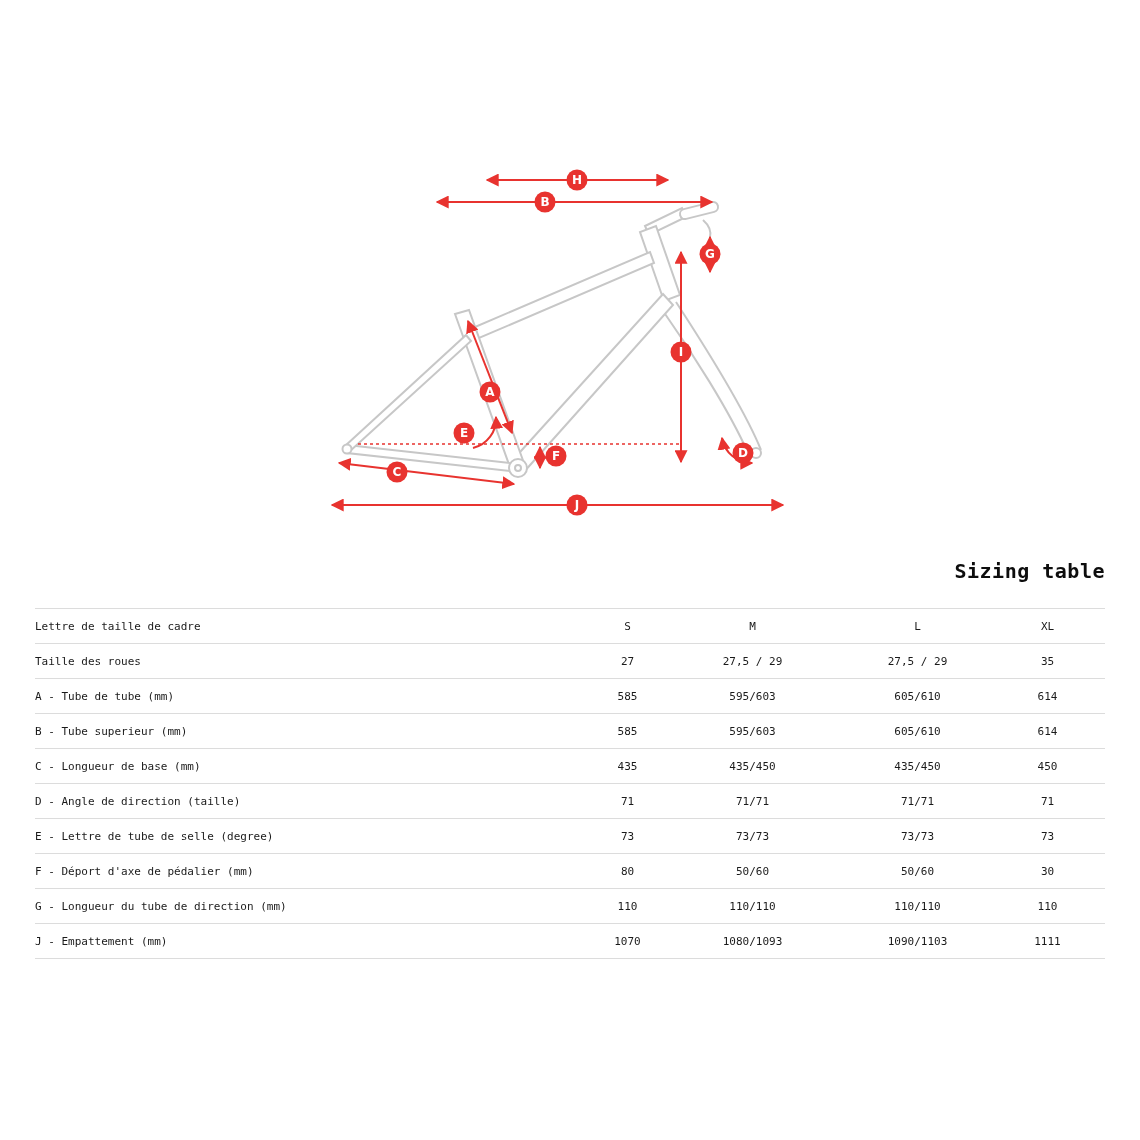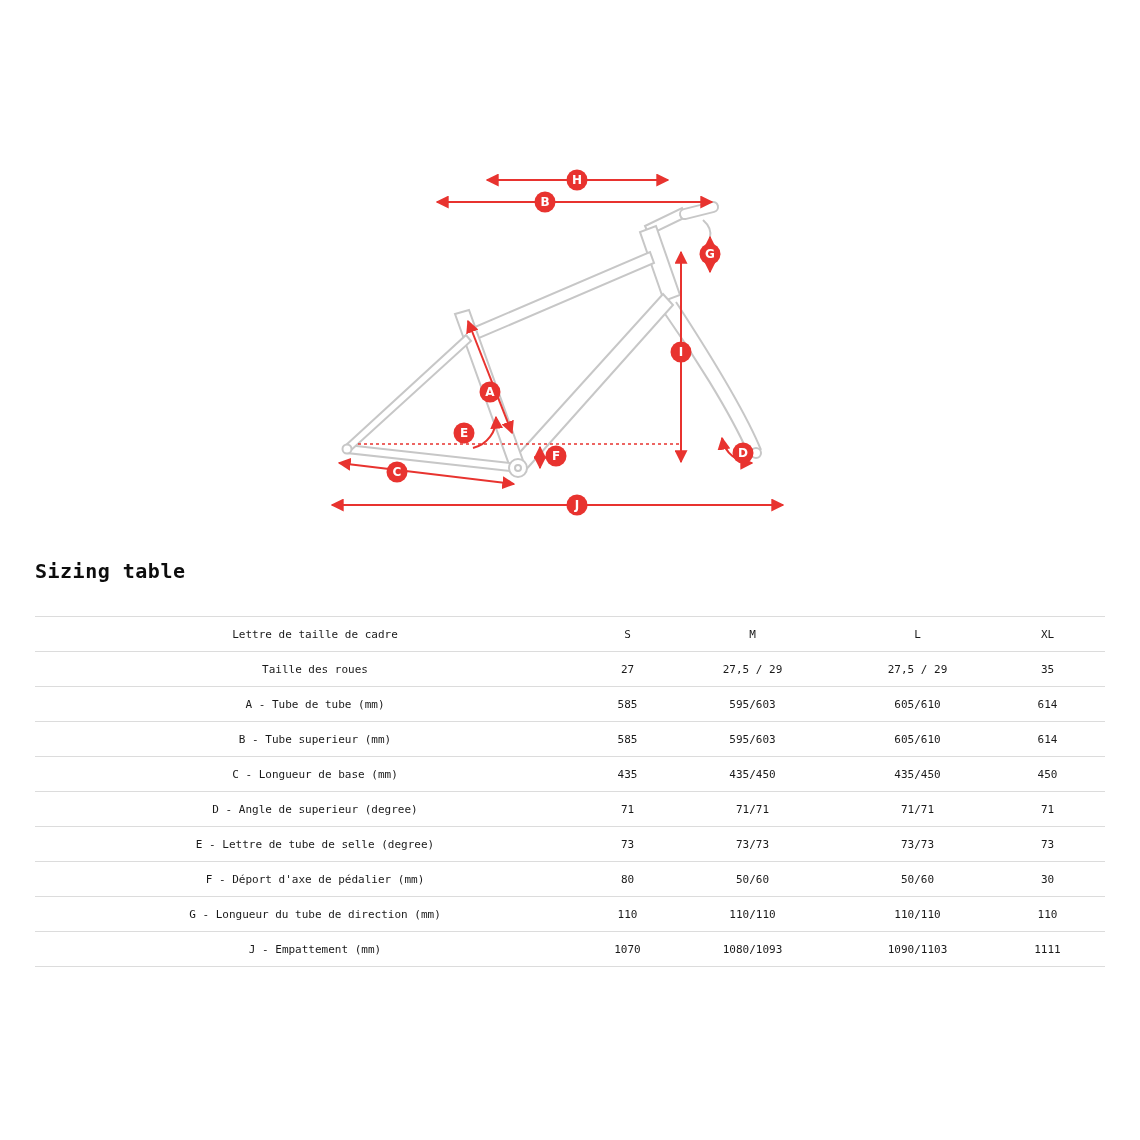--- a/index.html
+++ b/index.html
@@ -14,35 +14,35 @@
   .mcircle { fill:#e8332f; }
   .mletter {
     fill:#ffffff;
     font-family:"DejaVu Sans", sans-serif;
     font-size:12px; font-weight:bold;
     text-anchor:middle; dominant-baseline:central;
   }
 
   .table-wrap { position:absolute; left:35px; top:560px; width:1070px; }
   .table-title {
-    margin:0 0 33px 0;
+    margin:0 0 25px 0;
     font-family:"DejaVu Sans Mono", monospace;
     font-size:20px; font-weight:bold; color:#0d0d0d;
-    line-height:23px; letter-spacing:0.5px;
+    line-height:23px; letter-spacing:0.5px;text-align:right;
   }
   table.sizing { border-collapse:collapse; width:1070px; table-layout:fixed; }
   table.sizing tr { border-bottom:1px solid #dcdcdc; }
   table.sizing tr:first-child { border-top:1px solid #dcdcdc; }
   table.sizing td {
     height:34px; padding:0;
     font-family:"DejaVu Sans Mono", monospace;
     font-size:11px; color:#1a1a1a; vertical-align:middle;
     overflow:hidden; white-space:nowrap;
   }
-  td.row-label { text-align:center; padding-left:7px; }
+  td.row-label { text-align:left; padding-left:7px; }
   td.cell { text-align:center; }
 </style>
 </head>
 <body>
 
 <div class="page">
 
   <svg class="diagram-svg" width="1140" height="560" viewBox="0 0 1140 560" xmlns="http://www.w3.org/2000/svg">
     <defs>
       <marker id="arr" viewBox="0 0 10 10" refX="9" refY="5" markerWidth="6.5" markerHeight="6.5" orient="auto-start-reverse">
@@ -167,21 +167,21 @@
             <td class="cell">614</td>
           </tr>
           <tr>
             <td class="row-label">C - Longueur de base (mm)</td>
             <td class="cell">435</td>
             <td class="cell">435/450</td>
             <td class="cell">435/450</td>
             <td class="cell">450</td>
           </tr>
           <tr>
-            <td class="row-label">D - Angle de superieur (degree)</td>
+            <td class="row-label">D - Angle de direction (taille)</td>
             <td class="cell">71</td>
             <td class="cell">71/71</td>
             <td class="cell">71/71</td>
             <td class="cell">71</td>
           </tr>
           <tr>
             <td class="row-label">E - Lettre de tube de selle (degree)</td>
             <td class="cell">73</td>
             <td class="cell">73/73</td>
             <td class="cell">73/73</td>

